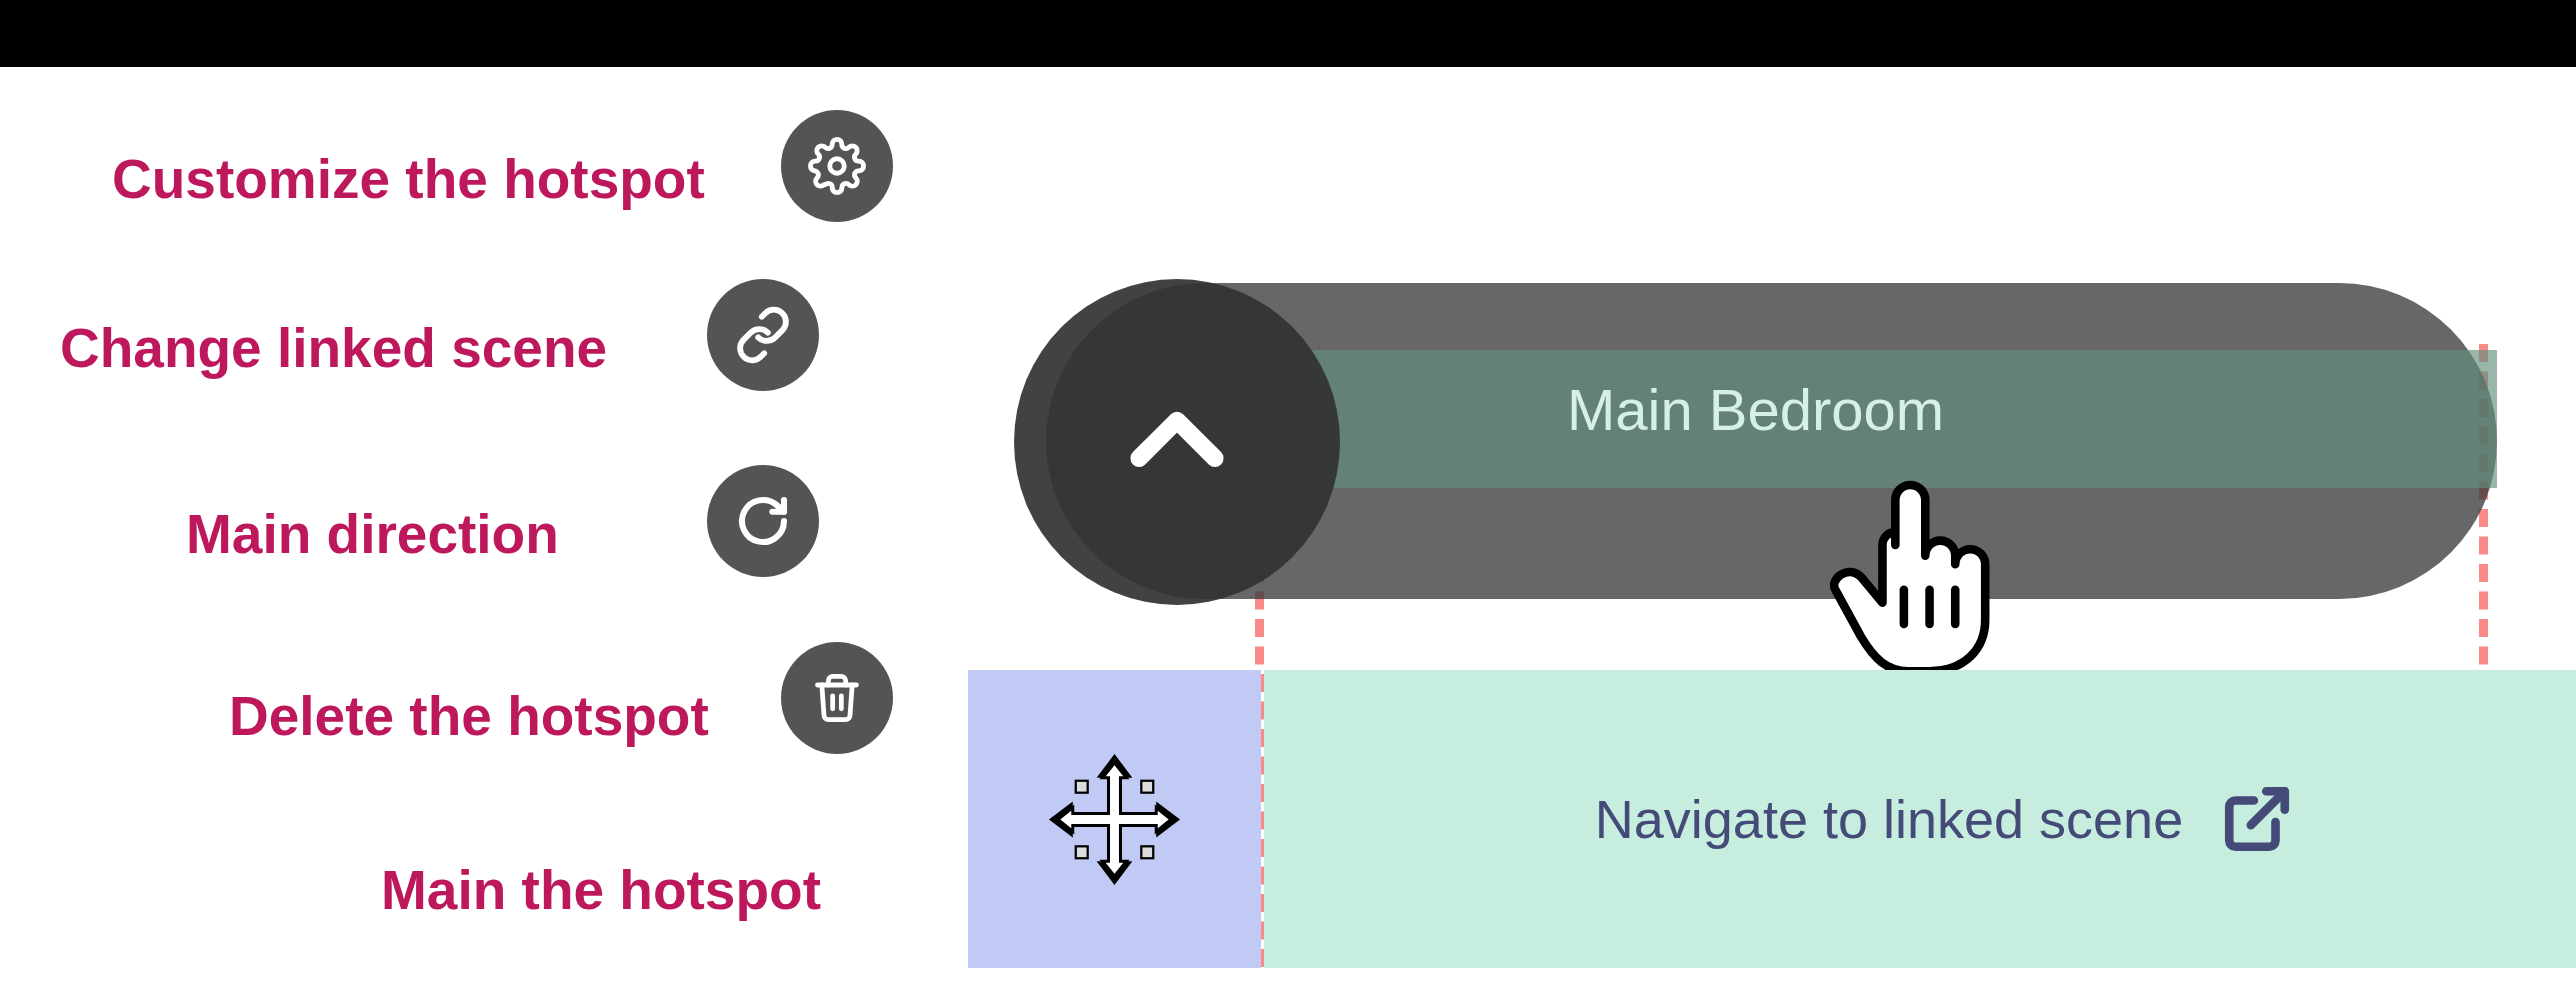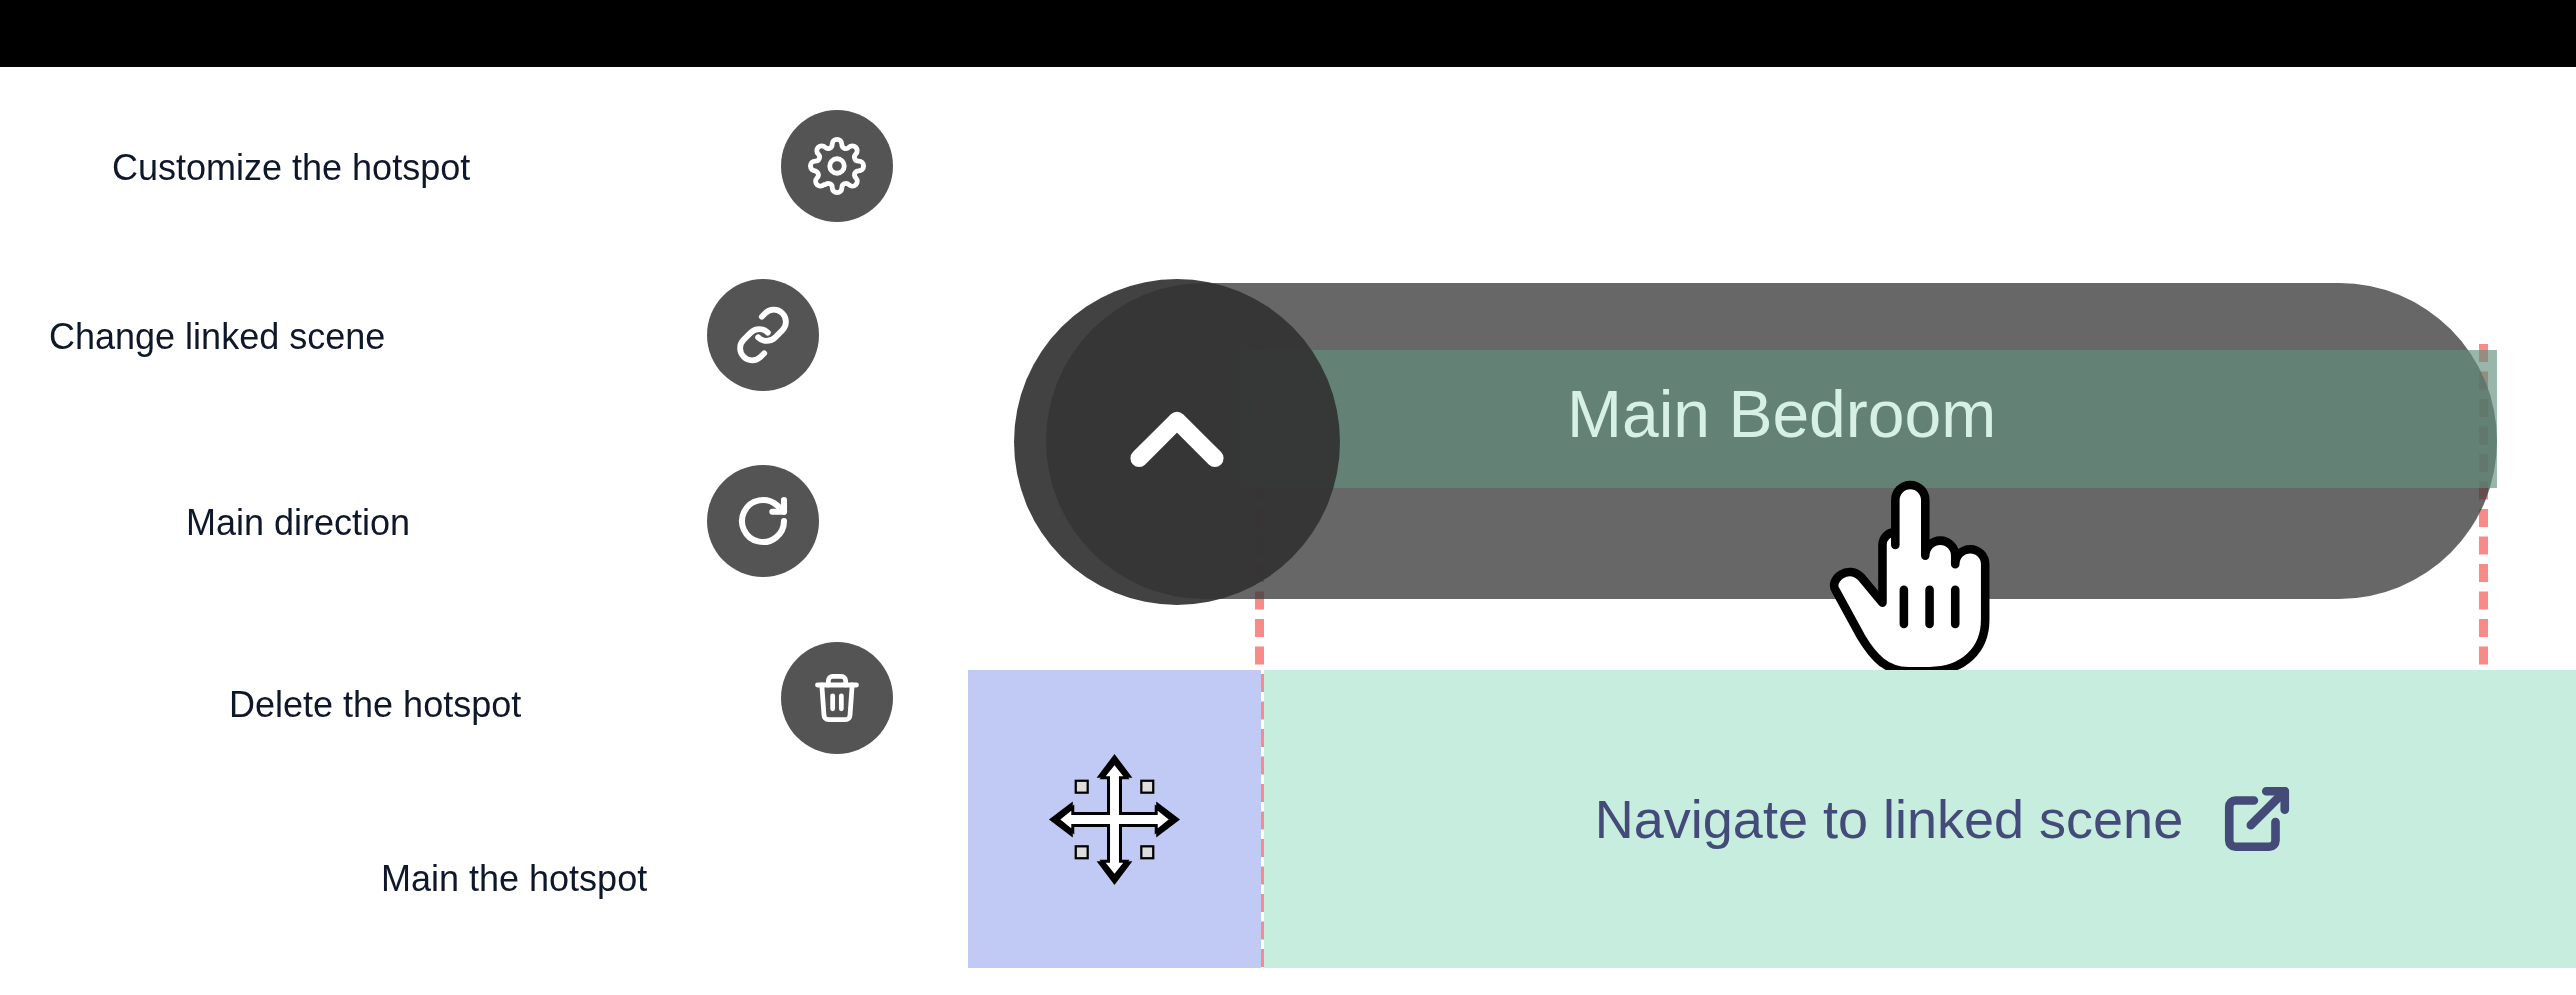--- a/index.html
+++ b/index.html
@@ -1,21 +1,21 @@
 <!DOCTYPE html>
 <html style="font-size:15px"><head>
 <meta charset="utf-8">
 <style>
   * { box-sizing: border-box; margin: 0; padding: 0; }
   html, body { width: 2576px; height: 995px; }
   body { font-family: "Segoe UI", "Helvetica Neue", Arial, sans-serif; background: #fff; position: relative; }
 
   .top-bar { position: absolute; left: 0; top: 0; width: 100%; height: 67px; background: #000; }
 
-  .label { position: absolute; font-size: 36px; color: #0f172a; font-weight: 400; white-space: nowrap; }
+  .label { position: absolute; font-size: 55px; color: #be185d; font-weight: 700; white-space: nowrap; }
 
   .round-btn {
     position: absolute;
     border-radius: 50%;
     background: #545454;
     display: flex; align-items: center; justify-content: center;
     color: #fff;
   }
   .round-btn svg { display: block; }
 
@@ -26,21 +26,21 @@
   }
 
   .inner-band {
     position: absolute;
     background: rgba(97,143,124,0.65);
   }
 
   .scene-title {
     position: absolute;
     color: #d6efe7;
-    font-size: 66px;
+    font-size: 58px;
     font-weight: 400;
     white-space: nowrap;
   }
 
   .chevron-circle {
     position: absolute;
     background: rgba(50,50,50,0.92);
     border-radius: 50%;
     display: flex; align-items: center; justify-content: center;
   }
@@ -68,21 +68,21 @@
     position: absolute;
     pointer-events: none;
   }
 </style>
 </head>
 <body>
 
 <div class="top-bar"></div>
 
 <div class="label" style="left:112px; top:147px;">Customize the hotspot</div>
-<div class="label" style="left:49px;  top:316px;">Change linked scene</div>
+<div class="label" style="left:60px;  top:316px;">Change linked scene</div>
 <div class="label" style="left:186px; top:502px;">Main direction</div>
 <div class="label" style="left:229px; top:684px;">Delete the hotspot</div>
 <div class="label" style="left:381px; top:858px;">Main the hotspot</div>
 
 <div class="round-btn" style="left:781px; top:110px; width:112px; height:112px;">
   <svg width="58" height="58" viewBox="0 0 24 24" fill="none" stroke="#fff" stroke-width="2" stroke-linecap="round" stroke-linejoin="round">
     <circle cx="12" cy="12" r="3"></circle>
     <path d="M19.4 15a1.7 1.7 0 0 0 .34 1.87l.06.06a2 2 0 1 1-2.83 2.83l-.06-.06a1.7 1.7 0 0 0-1.87-.34 1.7 1.7 0 0 0-1 1.55V21a2 2 0 1 1-4 0v-.09a1.7 1.7 0 0 0-1-1.55 1.7 1.7 0 0 0-1.87.34l-.6.06a2 2 0 1 1-2.83-2.83l.06-.06a1.7 1.7 0 0 0 .34-1.87 1.7 1.7 0 0 0-1.55-1H3a2 2 0 1 1 0-4h.09a1.7 1.7 0 0 0 1.55-1 1.7 1.7 0 0 0-.34-1.87l-.06-.06a2 2 0 1 1 2.83-2.83l.06.06a1.7 1.7 0 0 0 1.87.34H9a1.7 1.7 0 0 0 1-1.55V3a2 2 0 1 1 4 0v.09a1.7 1.7 0 0 0 1 1.55 1.7 1.7 0 0 0 1.87-.34l.06-.06a2 2 0 1 1 2.83 2.83l-.06.06a1.7 1.7 0 0 0-.34 1.87V9a1.7 1.7 0 0 0 1.55 1H21a2 2 0 1 1 0 4h-.09a1.7 1.7 0 0 0-1.55 1z"></path>
   </svg>
 </div>

